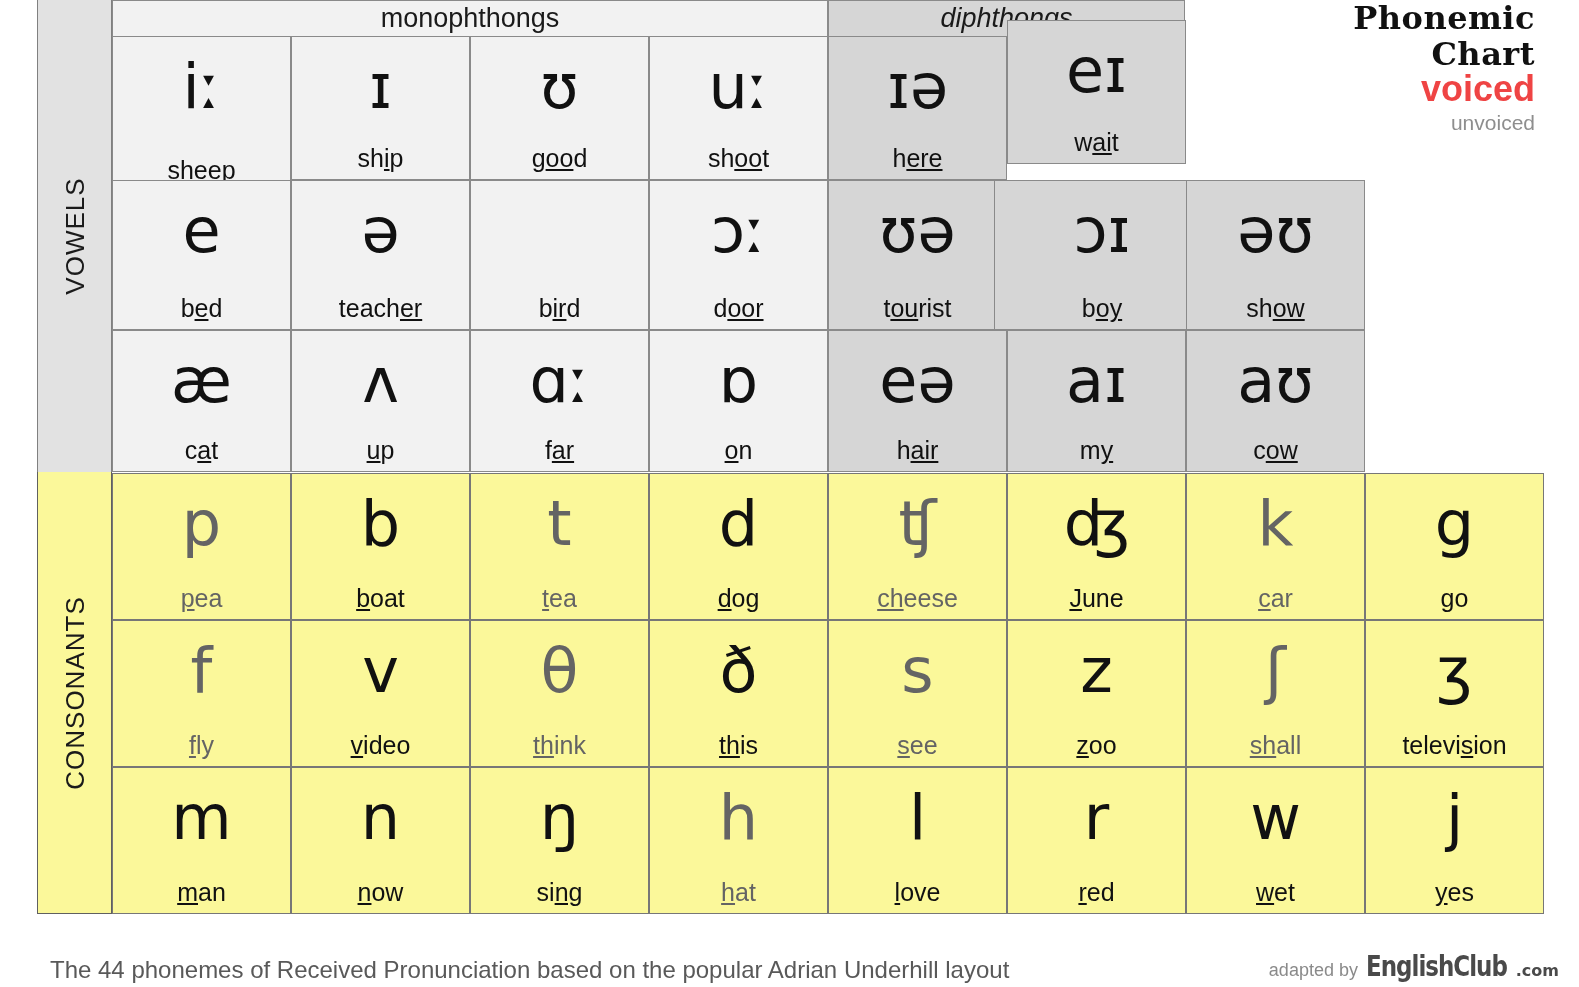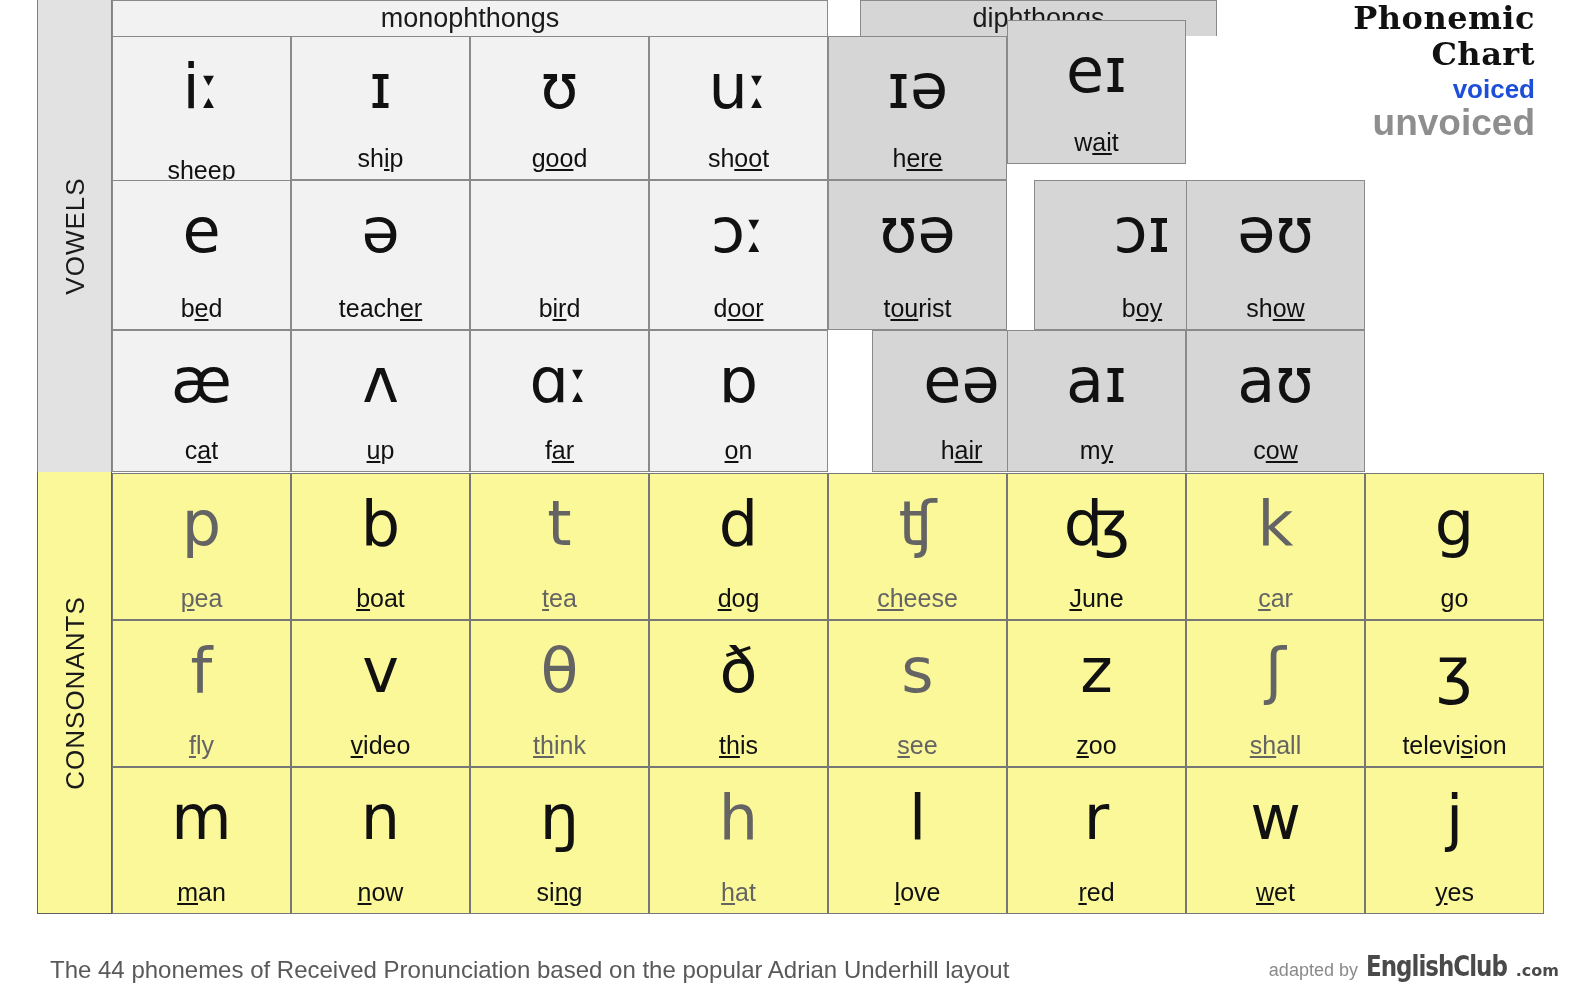--- a/index.html
+++ b/index.html
@@ -72,52 +72,53 @@
     border-top: 1px solid #8a8a8a;
     border-left: 1px solid #8a8a8a;
     border-right: 1px solid #8a8a8a;
   }
   .grp-mono {
     left: 112px;
     width: 716px;
     background: #f2f2f2;
   }
   .grp-diph {
-    left: 860px;
+    left: 828px;
     width: 357px;
     background: #d6d6d6;
+    font-style: italic;
   }
 
   
   .title-block {
     position: absolute;
     right: 44px;
     top: 0px;
     width: 330px;
     text-align: right;
   }
   .title-line {
     font-family: "DejaVu Serif", serif;
     font-weight: bold;
     font-size: 32px;
     line-height: 36px;
     color: #111111;
     letter-spacing: 0.5px;
   }
   .legend-voiced {
-    font-size: 26px;
+    font-size: 36px;
     line-height: 34px;
-    color: #1d4ed8;
+    color: #ef4444;
     font-weight: 600;
   }
   .legend-unvoiced {
-    font-size: 37px;
+    font-size: 21px;
     line-height: 34px;
     color: #8e8e8e;
-    font-weight: 700;
+    font-weight: 400;
   }
 
   
   .cell {
     position: absolute;
     box-sizing: border-box;
     border: 1px solid #8a8a8a;
     overflow: hidden;
   }
   .cell .sym {
@@ -249,21 +250,21 @@
         <div class="word voiced">b<u>ir</u>d</div>
       </div>
       <div class="cell v-mono" style="left: 649px; top: 180px; width: 179px; height: 150px;">
         <div class="sym voiced">ɔː</div>
         <div class="word voiced">d<u>oor</u></div>
       </div>
       <div class="cell v-diph" style="left: 828px; top: 180px; width: 179px; height: 150px;">
         <div class="sym voiced">ʊə</div>
         <div class="word voiced">t<u>ou</u>rist</div>
       </div>
-      <div class="cell v-diph" style="left: 1034px; top: 180px; width: 216px; height: 150px; text-decoration: underline;">
+      <div class="cell v-diph" style="left: 994px; top: 180px; width: 216px; height: 150px; text-decoration: underline;">
         <div class="sym voiced">ɔɪ</div>
         <div class="word voiced">b<u>oy</u></div>
       </div>
       <div class="cell v-diph" style="left: 1186px; top: 180px; width: 179px; height: 150px;">
         <div class="sym voiced">əʊ</div>
         <div class="word voiced">sh<u>ow</u></div>
       </div>
       <div class="cell v-mono" style="left: 112px; top: 330px; width: 179px; height: 142px;">
         <div class="sym voiced">æ</div>
         <div class="word voiced">c<u>a</u>t</div>
@@ -273,21 +274,21 @@
         <div class="word voiced"><u>u</u>p</div>
       </div>
       <div class="cell v-mono" style="left: 470px; top: 330px; width: 179px; height: 142px;">
         <div class="sym voiced">ɑː</div>
         <div class="word voiced">f<u>ar</u></div>
       </div>
       <div class="cell v-mono" style="left: 649px; top: 330px; width: 179px; height: 142px;">
         <div class="sym voiced">ɒ</div>
         <div class="word voiced"><u>o</u>n</div>
       </div>
-      <div class="cell v-diph" style="left: 872px; top: 330px; width: 179px; height: 142px;">
+      <div class="cell v-diph" style="left: 828px; top: 330px; width: 179px; height: 142px;">
         <div class="sym voiced">eə</div>
         <div class="word voiced">h<u>air</u></div>
       </div>
       <div class="cell v-diph" style="left: 1007px; top: 330px; width: 179px; height: 142px;">
         <div class="sym voiced">aɪ</div>
         <div class="word voiced">m<u>y</u></div>
       </div>
       <div class="cell v-diph" style="left: 1186px; top: 330px; width: 179px; height: 142px;">
         <div class="sym voiced">aʊ</div>
         <div class="word voiced">c<u>ow</u></div>

